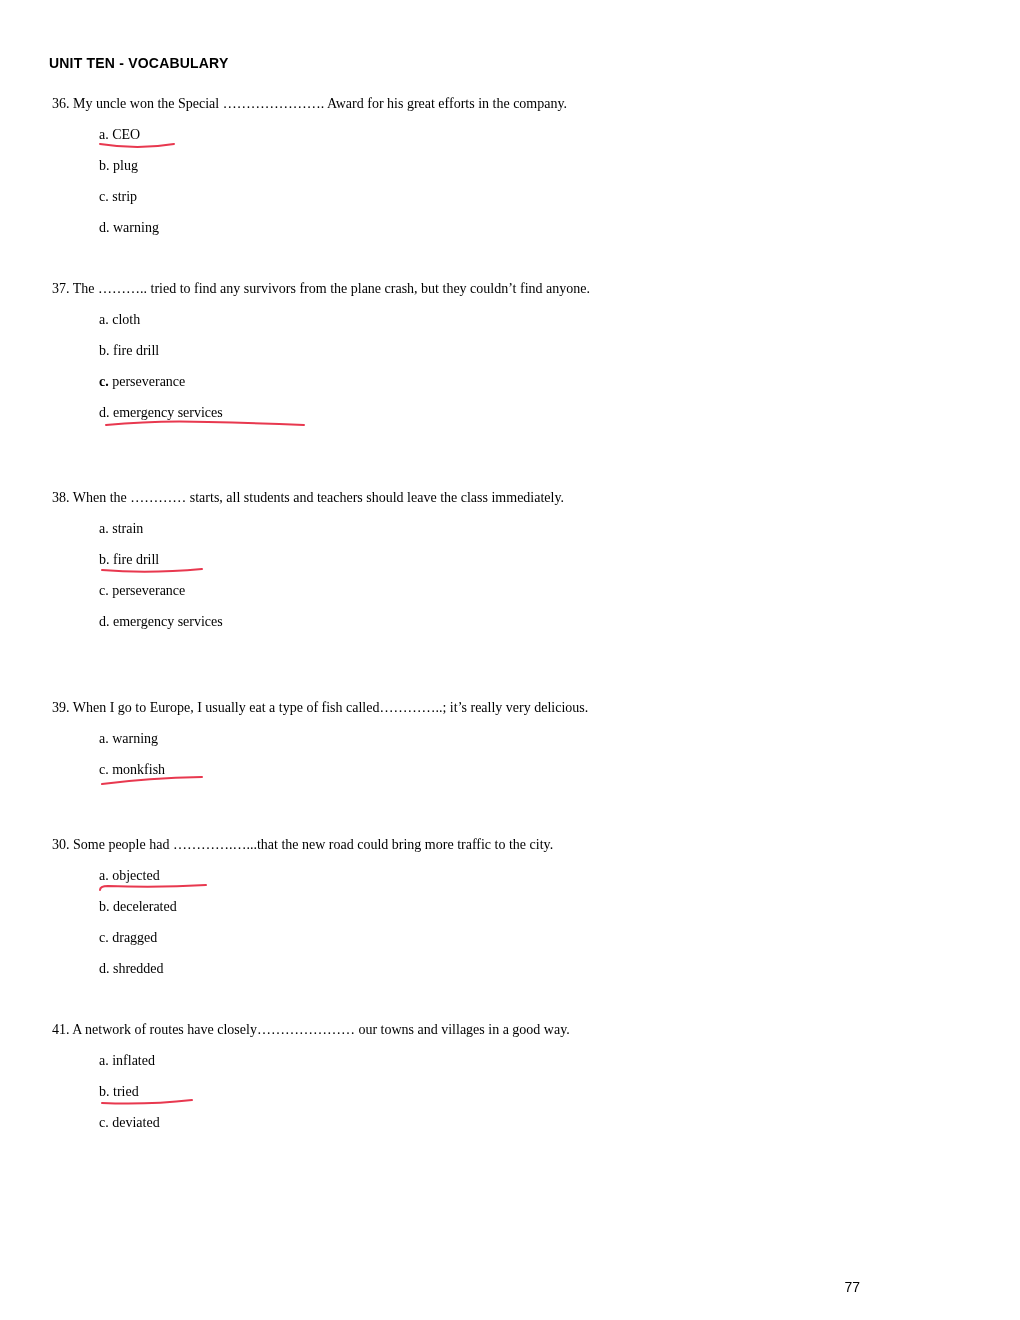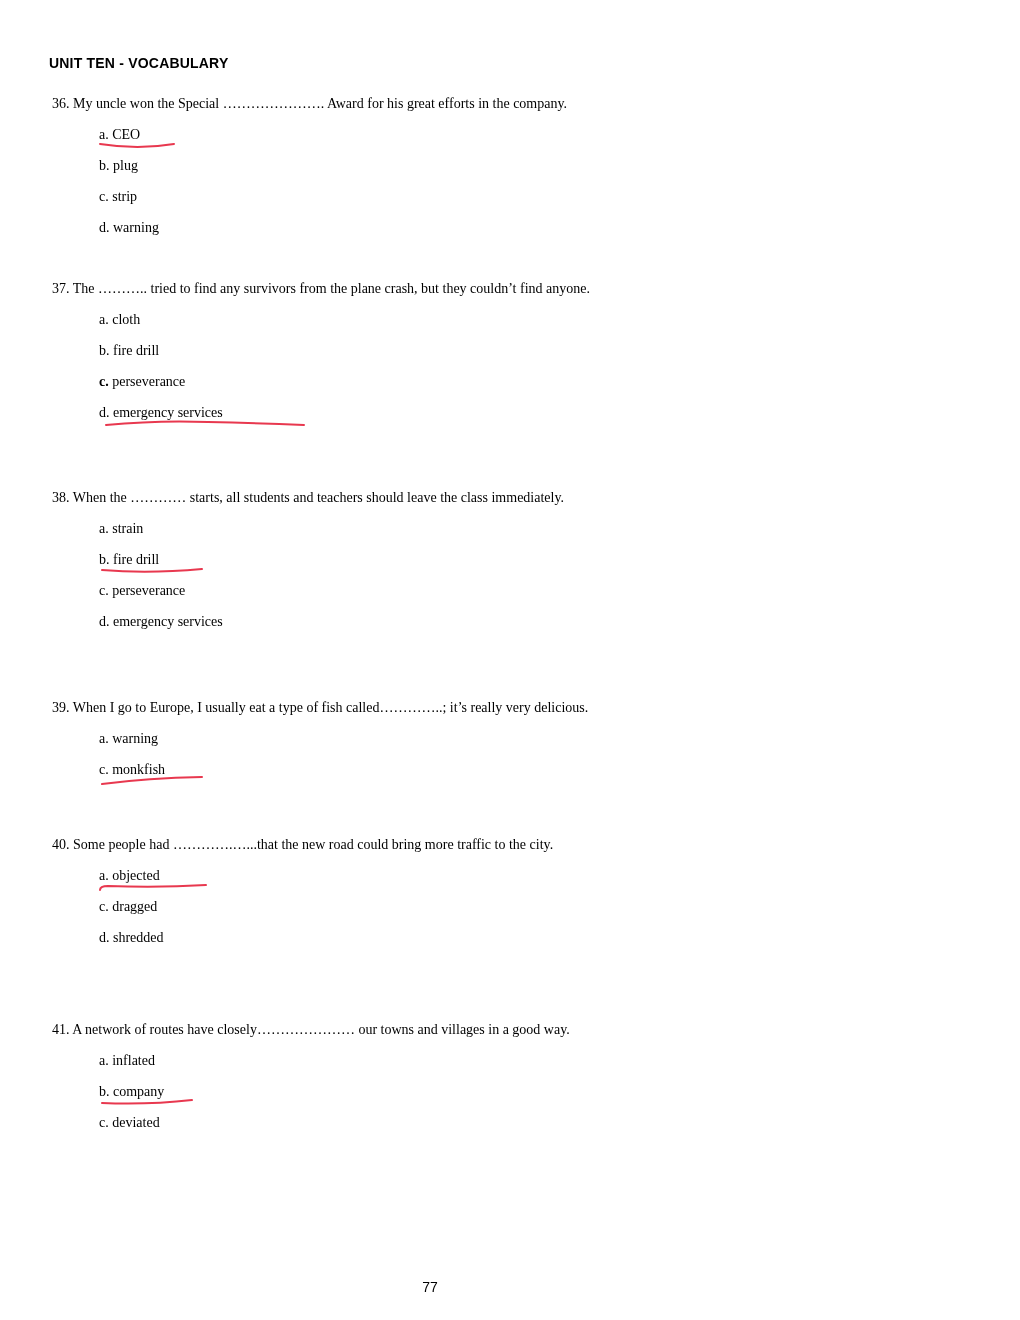--- a/index.html
+++ b/index.html
@@ -3,21 +3,21 @@
 <meta charset="utf-8">
 <style>
   html, body { margin: 0; padding: 0; background: #ffffff; }
   body { width: 1020px; height: 1320px; position: relative; overflow: hidden; color: #000; }
   .header { position: absolute; left: 49px; top: 55px; font-family: "Liberation Sans", sans-serif; font-weight: bold; font-size: 14px; letter-spacing: 0.2px; }
   .question { position: absolute; left: 52px; font-family: "Liberation Serif", serif; font-size: 14px; line-height: 31px; }
   .q-stem { white-space: nowrap; }
   .opt { padding-left: 47px; position: relative; white-space: nowrap; line-height: 31px; }
   .opt .lbl.bold { font-weight: bold; }
   .opt .mark { position: absolute; left: 46px; top: 22px; height: 10px; pointer-events: none; }
-  .page-num { position: absolute; left: 0; width: 860px; top: 1279px; text-align: center; font-family: "Liberation Sans", sans-serif; font-size: 14px; }
+  .page-num { position: absolute; left: 0; width: 860px; top: 1279px; text-align: right; font-family: "Liberation Sans", sans-serif; font-size: 14px; }
 </style>
 </head>
 <body>
 
 <div class="header">UNIT TEN - VOCABULARY</div>
 
 <div class="question" style="top:88px;">
   <div class="q-stem">36. My uncle won the Special …………………. Award for his great efforts in the company.</div>
   <div class="opt"><span>a.</span> <span>CEO</span>
     <svg class="mark" width="80" height="10">
@@ -57,34 +57,35 @@
   <div class="q-stem">39. When I go to Europe, I usually eat a type of fish called…………..; it’s really very delicious.</div>
   <div class="opt"><span>a.</span> <span>warning</span></div>
   <div class="opt"><span>c.</span> <span>monkfish</span>
     <svg class="mark" width="110" height="12">
         <path d="M4,8 Q50,2 104,1" stroke="#e8384f" stroke-width="2" fill="none" stroke-linecap="round"></path>
       </svg>
   </div>
 </div>
 
 <div class="question" style="top:829px;">
-  <div class="q-stem">40. Some people had ………….…...that the new road could bring more traffic to the city.</div>
+  <div class="q-stem">30. Some people had ………….…...that the new road could bring more traffic to the city.</div>
   <div class="opt"><span>a.</span> <span>objected</span>
     <svg class="mark" width="115" height="12">
         <path d="M2,8 Q2,4 10,4 Q60,6 108,3" stroke="#e8384f" stroke-width="2" fill="none" stroke-linecap="round"></path>
       </svg>
   </div>
+  <div class="opt"><span>b.</span> <span>decelerated</span></div>
   <div class="opt"><span>c.</span> <span>dragged</span></div>
   <div class="opt"><span>d.</span> <span>shredded</span></div>
 </div>
 
 <div class="question" style="top:1014px;">
   <div class="q-stem">41. A network of routes have closely………………… our towns and villages in a good way.</div>
   <div class="opt"><span>a.</span> <span>inflated</span></div>
-  <div class="opt"><span>b.</span> <span>company</span>
+  <div class="opt"><span>b.</span> <span>tried</span>
     <svg class="mark" width="100" height="10">
         <path d="M4,5 Q50,7 94,2" stroke="#e8384f" stroke-width="2" fill="none" stroke-linecap="round"></path>
       </svg>
   </div>
   <div class="opt"><span>c.</span> <span>deviated</span></div>
 </div>
 
 <div class="page-num">77</div>
 
 </body></html>

